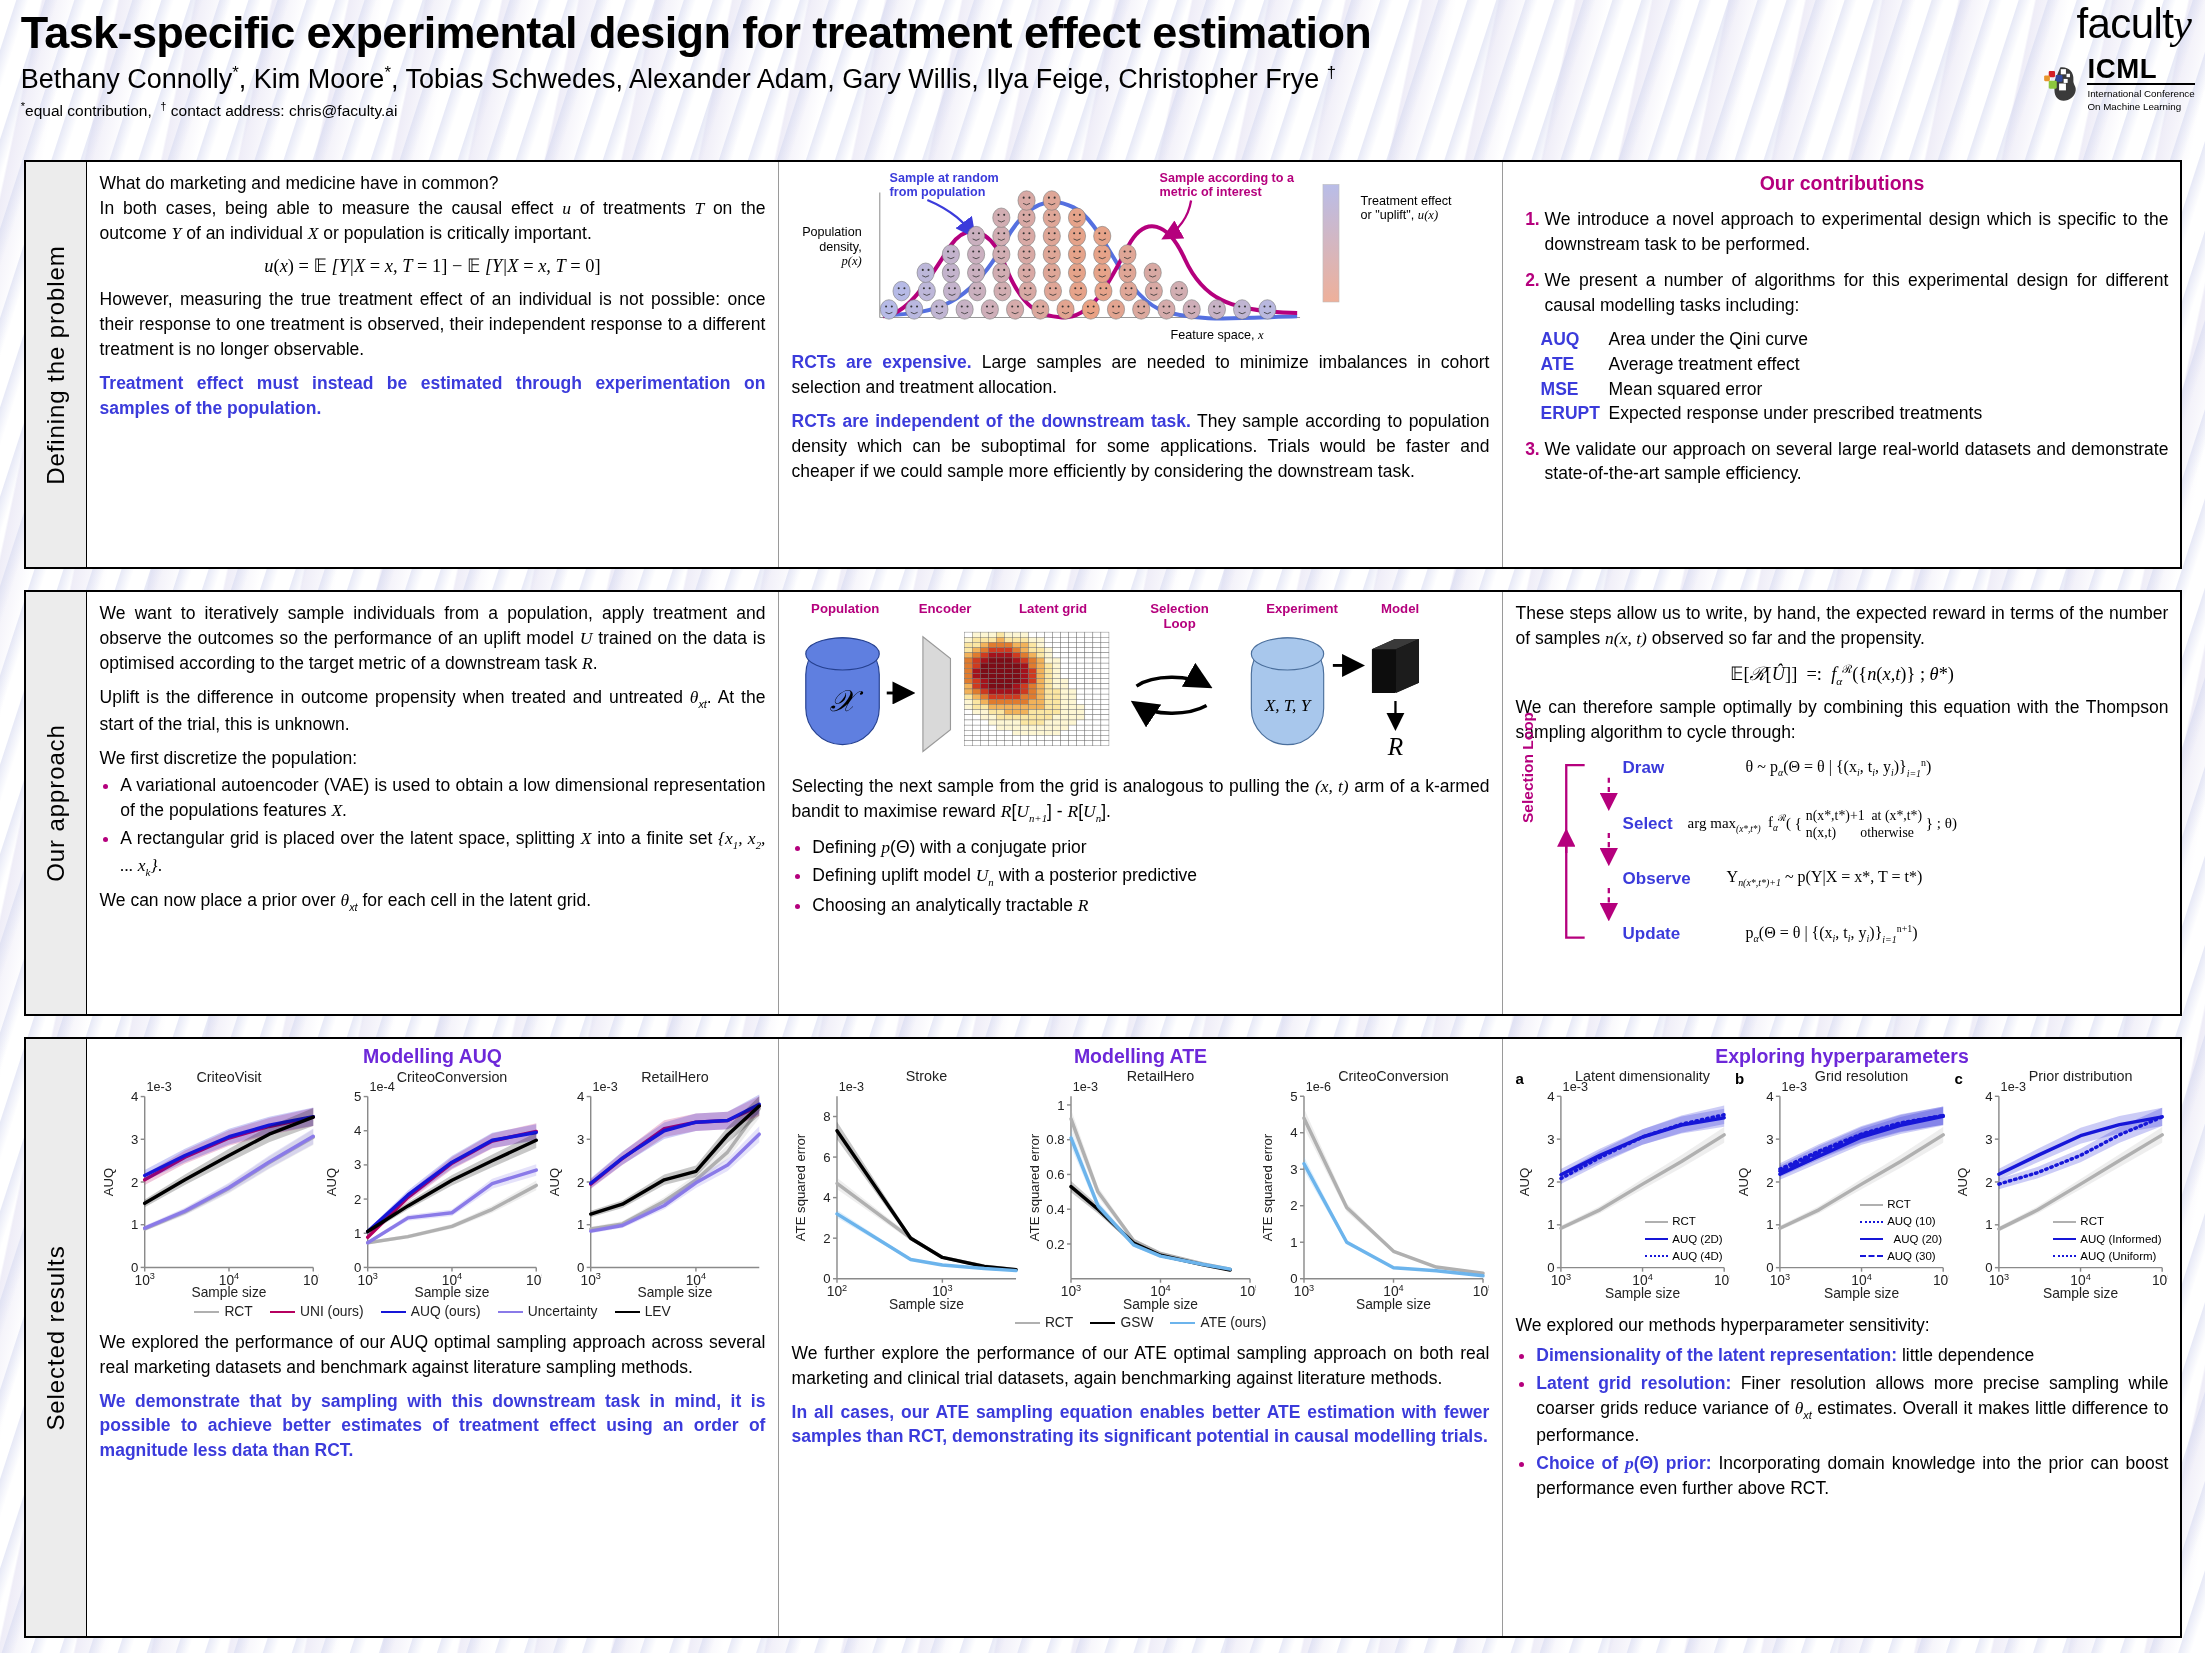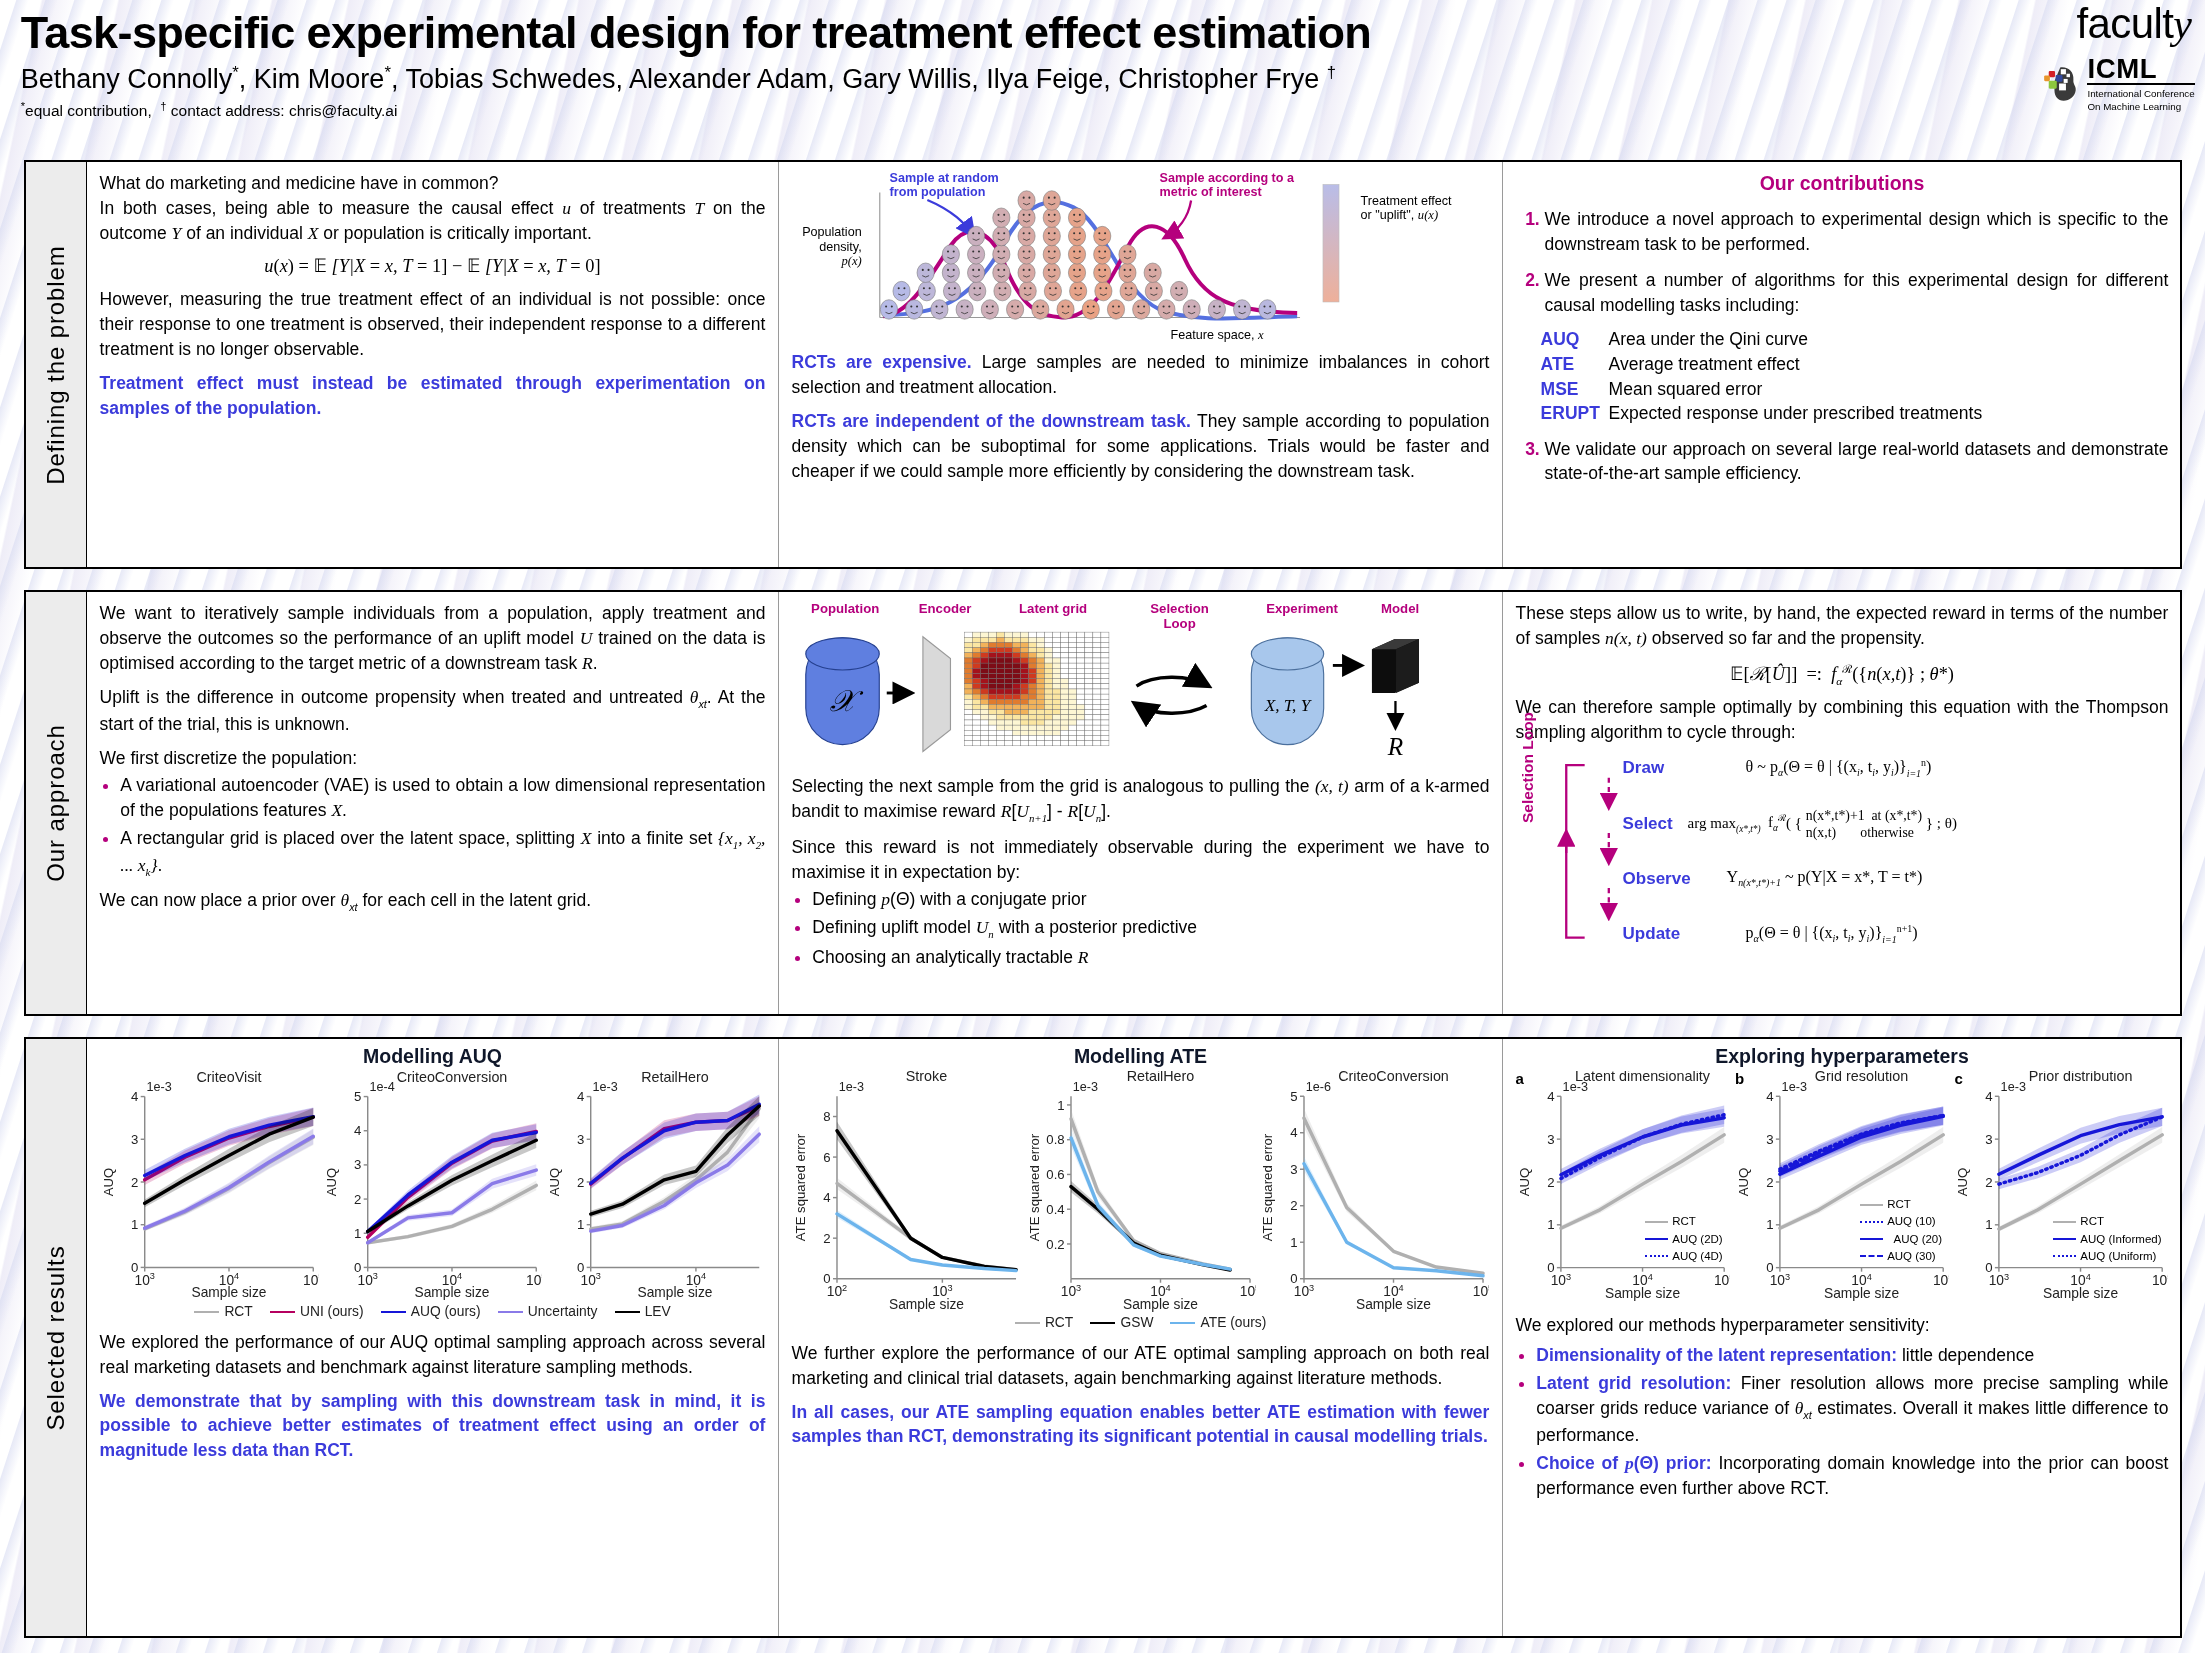--- a/index.html
+++ b/index.html
@@ -76,21 +76,21 @@
   .sup{font-size:.62em;vertical-align:super;}
 
   ul{margin:0 0 8px 0;padding-left:20.7px;}
   li{margin-bottom:3.4px;}
   li::marker{color:#b5007d;font-size:1.0em;}
   ol.contrib{margin:0;padding-left:29px;}
   ol.contrib>li{margin-bottom:11.5px;}
   ol.contrib>li::marker{color:#b5007d;font-weight:bold;}
 
   h3.sec{font-size:19.5px;color:#b5007d;text-align:center;font-weight:bold;margin:1.1px 0 11.5px 0;}
-  h3.secl{font-size:19.5px;color:#0f172a;font-weight:bold;margin:0 0 3.4px 8px;}
+  h3.secl{font-size:19.5px;color:#6d28d9;font-weight:bold;margin:0 0 3.4px 8px;}
 
   
   .abbr{margin:9.2px 0 10.3px 25px;}
   .abbr div{font-size:17.5px;line-height:1.42;display:flex;}
   .abbr .k{color:#3b3bdb;font-weight:bold;width:68px;flex:0 0 68px;}
 
   
   .fig1{position:relative;width:100%;height:172px;margin:2.3px 0 4.6px 0;}
   .lbl{position:absolute;font-size:12.6px;line-height:1.12;}
   .lbl.b{color:#3b3bdb;font-weight:bold;}
@@ -1049,21 +1049,20 @@
             <g>
               <polygon points="1010,42 1050,24 1092,24 1092,100 1050,118 1010,118" fill="#0d0d0d"></polygon>
               <polygon points="1010,42 1050,24 1092,24 1052,42" fill="#3a3a3a"></polygon>
               <polygon points="1052,42 1092,24 1092,100 1052,118" fill="#1c1c1c"></polygon>
             </g>
             <path d="M1051,132 L1051,176" stroke="#000" stroke-width="4" marker-end="url(#ar1)"></path>
             <text x="1051" y="226" text-anchor="middle" font-family="Liberation Serif, serif" font-style="italic" font-size="44">R</text>
           </svg>
         </div>
         <p style="margin-top:5.7px;">Selecting the next sample from the grid is analogous to pulling the <i>(x, t)</i> arm of a k-armed bandit to maximise reward <i>R</i>[<i>U<span class="sub">n+1</span></i>] - <i>R</i>[<i>U<span class="sub">n</span></i>].</p>
-        <p style="margin-bottom:2.3px;">Since this reward is not immediately observable during the experiment we have to maximise it in expectation by:</p>
         <ul>
           <li>Defining <i>p</i>(Θ) with a conjugate prior</li>
           <li>Defining uplift model <i>U<span class="sub">n</span></i> with a posterior predictive</li>
           <li>Choosing an analytically tractable <i>R</i></li>
         </ul>
       </div>
 
       <div class="col" style="width:678px;">
         <p>These steps allow us to write, by hand, the expected reward in terms of the number of samples <i>n(x, t)</i> observed so far and the propensity.</p>
         <div class="eq" style="margin:2.3px 0 8px 0;">

